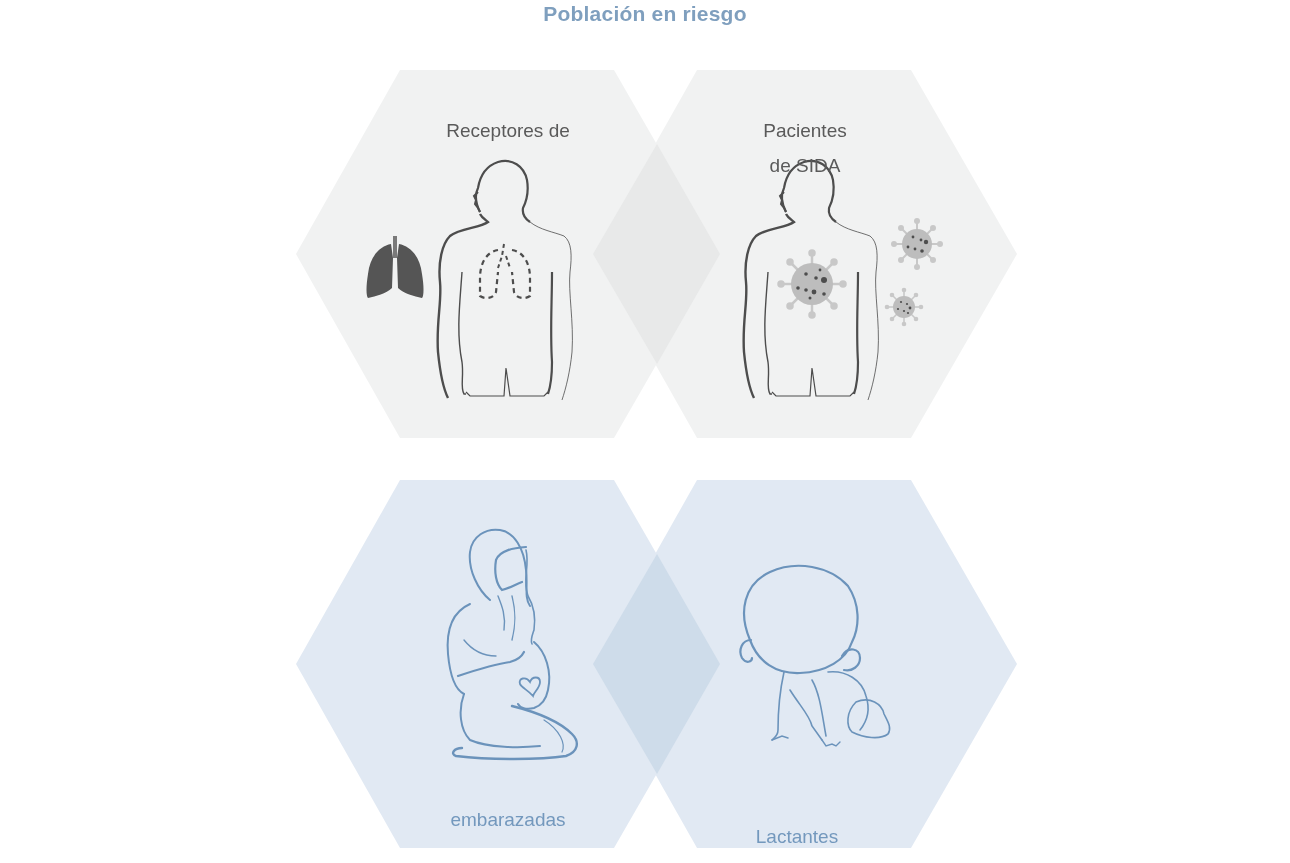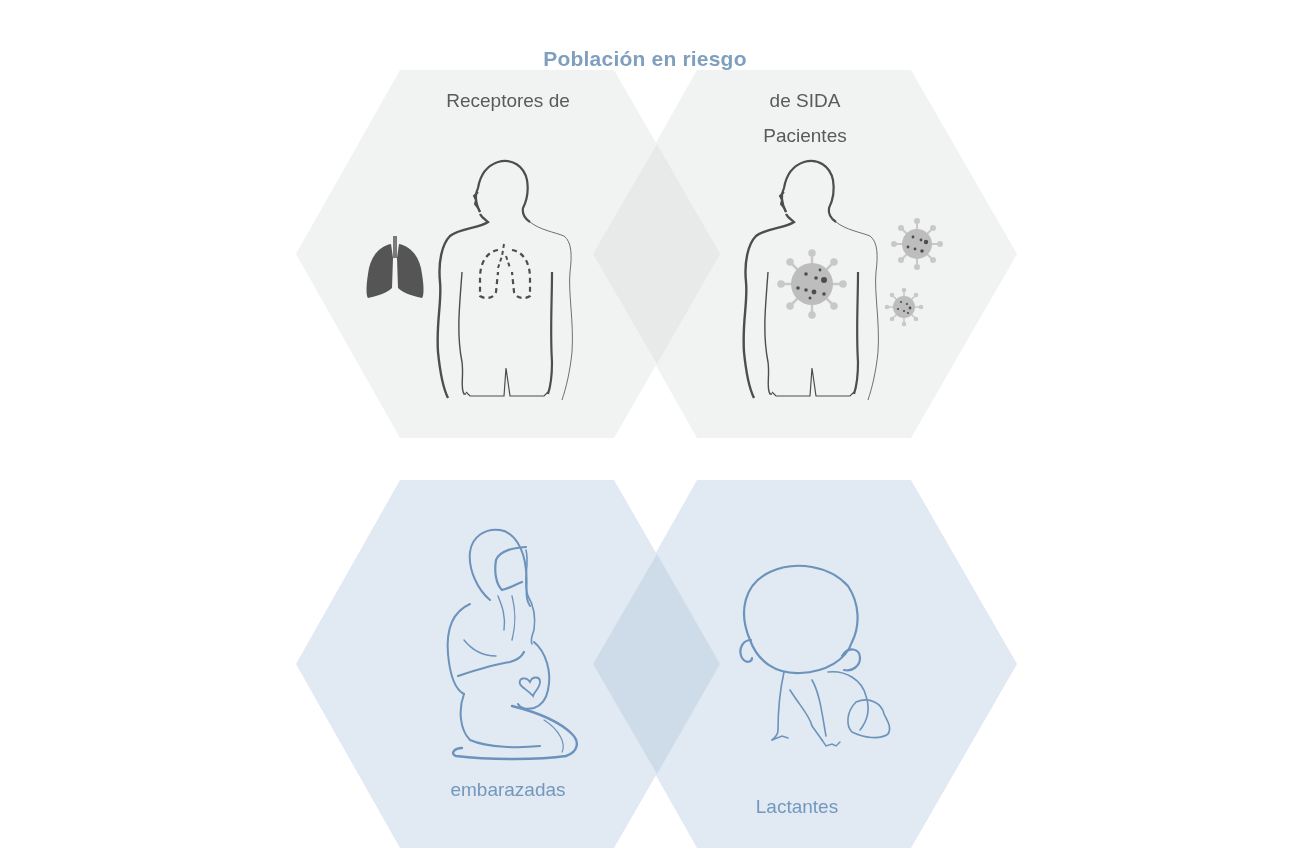--- a/index.html
+++ b/index.html
@@ -1,19 +1,19 @@
 <!DOCTYPE html>
 <html><head>
   <meta charset="utf-8">
   <style>
     html, body { margin: 0; padding: 0; background: #ffffff; }
     body { width: 1290px; height: 863px; position: relative; overflow: hidden; font-family: "Liberation Sans", "DejaVu Sans", sans-serif; }
-    .title { position: absolute; top: 2px; left: 0; width: 1290px; text-align: center; font-size: 21px; font-weight: bold; color: #7f9fbe; letter-spacing: 0.2px; margin-top: 45px; }
+    .title { position: absolute; top: 2px; left: 0; width: 1290px; text-align: center; font-size: 21px; font-weight: bold; color: #7f9fbe; letter-spacing: 0.2px; }
     svg.stage { position: absolute; left: 0; top: 0; }
-    .lbl { position: absolute; text-align: center; font-size: 19px; line-height: 35px; }
+    .lbl { position: absolute; text-align: center; font-size: 19px; line-height: 35px; margin-top: 30px; }
     .lbl.gray { color: #5a5a5a; }
     .lbl.blue { color: #7398bd; }
   </style>
 </head>
 <body>
 
 <div class="title">Población en riesgo</div>
 
 <svg class="stage" width="1290" height="863" viewBox="0 0 1290 863">
   <defs>
@@ -195,21 +195,21 @@
 
     <path d="M772 740 L782 736 L788 738" stroke-width="1.4"></path>
     <path d="M822 740 L826 746 L832 744 L836 746 L840 742" stroke-width="1.4"></path>
   </g>
 </svg>
 
 <div class="lbl gray" style="left:380px; top:83px; width:256px;">
   <div>Receptores de</div>
 </div>
 <div class="lbl gray" style="left:680px; top:83px; width:250px;">
+  <div>Pacientes</div>
   <div>de SIDA</div>
-  <div>Pacientes</div>
 </div>
 <div class="lbl blue" style="left:380px; top:772px; width:256px;">
   <div>embarazadas</div>
 </div>
 <div class="lbl blue" style="left:680px; top:789px; width:234px;">
   <div>Lactantes</div>
 </div>
 
 </body></html>

